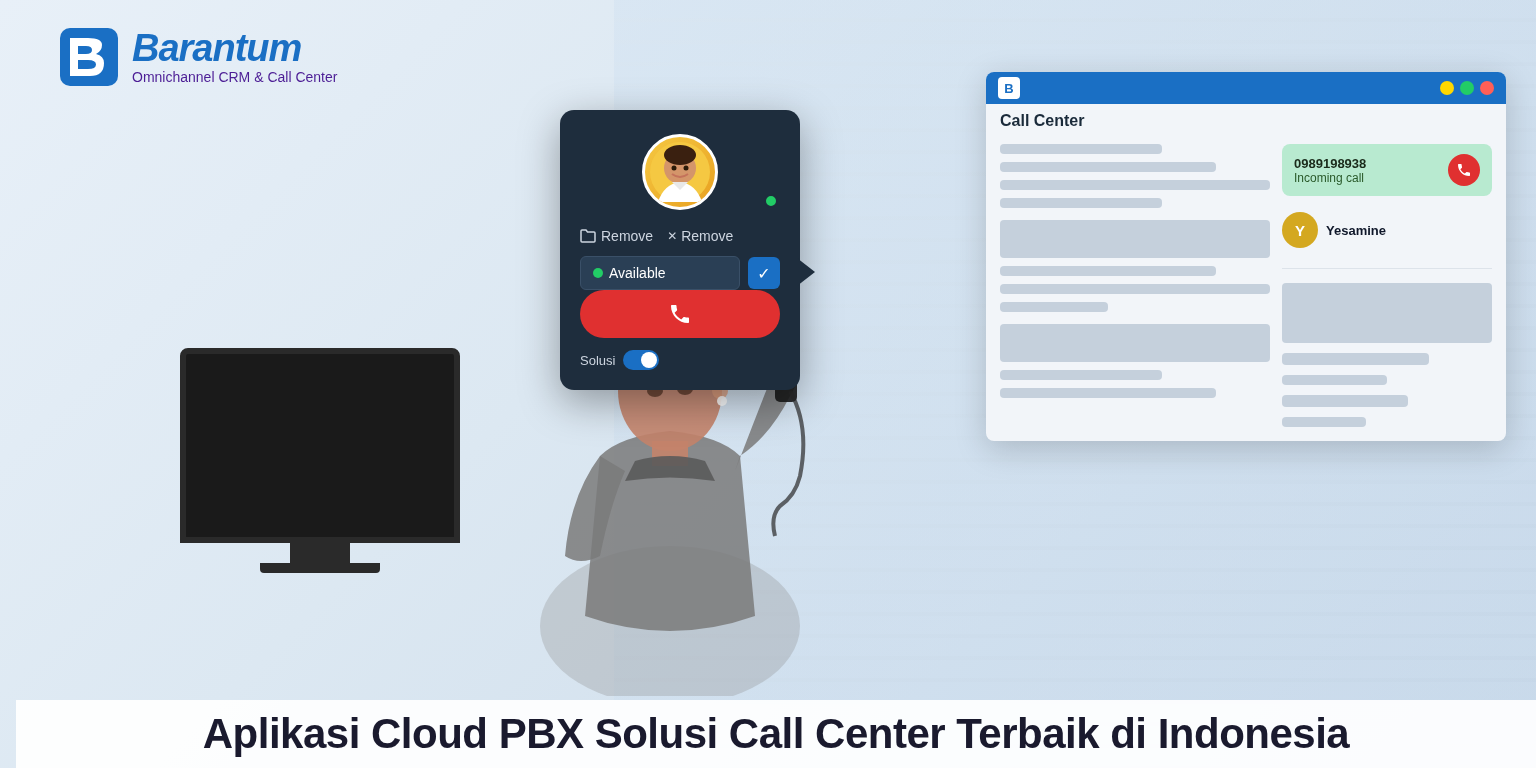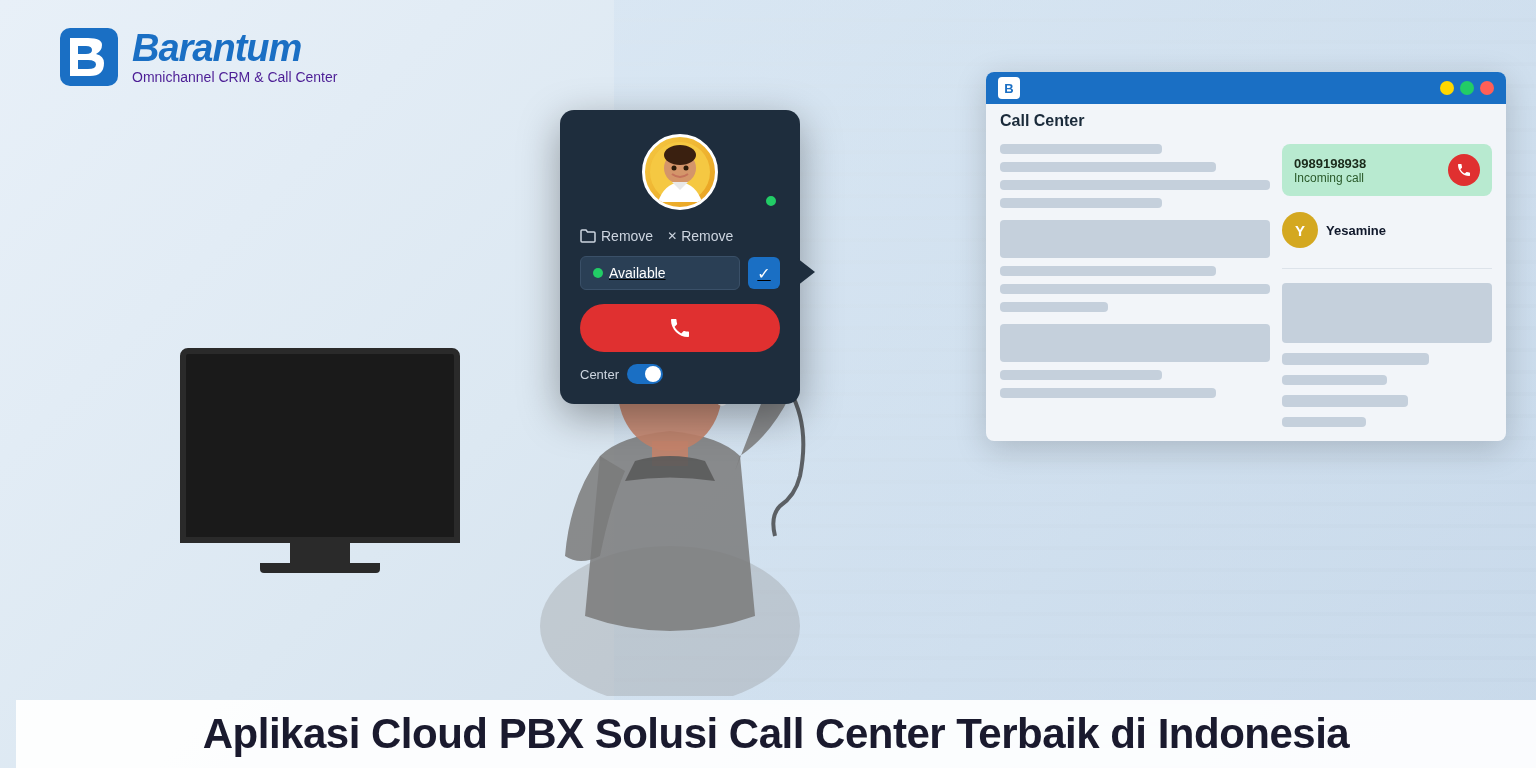--- a/index.html
+++ b/index.html
@@ -165,22 +165,20 @@
       color: #cdd5e0;
       font-size: 14px;
       background: none;
       border: none;
     }
 
     .status-row {
       display: flex;
       align-items: center;
       gap: 8px;
-      margin-bottom: 14px;
-      text-decoration: underline;
     }
 
     .status-input {
       flex: 1;
       background: #2a3f55;
       border: 1px solid #3a5068;
       border-radius: 6px;
       color: #fff;
       font-size: 14px;
       padding: 8px 12px;
@@ -571,21 +569,21 @@
     </button>
   </div>
 
   <button class="call-btn">
     <svg width="24" height="24" viewBox="0 0 24 24">
       <path d="M6.6 10.8c1.4 2.8 3.8 5.1 6.6 6.6l2.2-2.2c.3-.3.7-.4 1-.2 1.1.4 2.3.6 3.6.6.6 0 1 .4 1 1V20c0 .6-.4 1-1 1-9.4 0-17-7.6-17-17 0-.6.4-1 1-1h3.5c.6 0 1 .4 1 1 0 1.3.2 2.5.6 3.6.1.3 0 .7-.2 1L6.6 10.8z" fill="white"></path>
     </svg>
   </button>
 
   <div class="phone-toggle-row">
-    <span>Center</span>
+    <span>Solusi</span>
     <div class="toggle-switch">
       <div class="toggle-thumb"></div>
     </div>
   </div>
 </div>
 
 <div class="widget-arrow"></div>
 
 <div class="crm-window">
   <div class="crm-titlebar">

